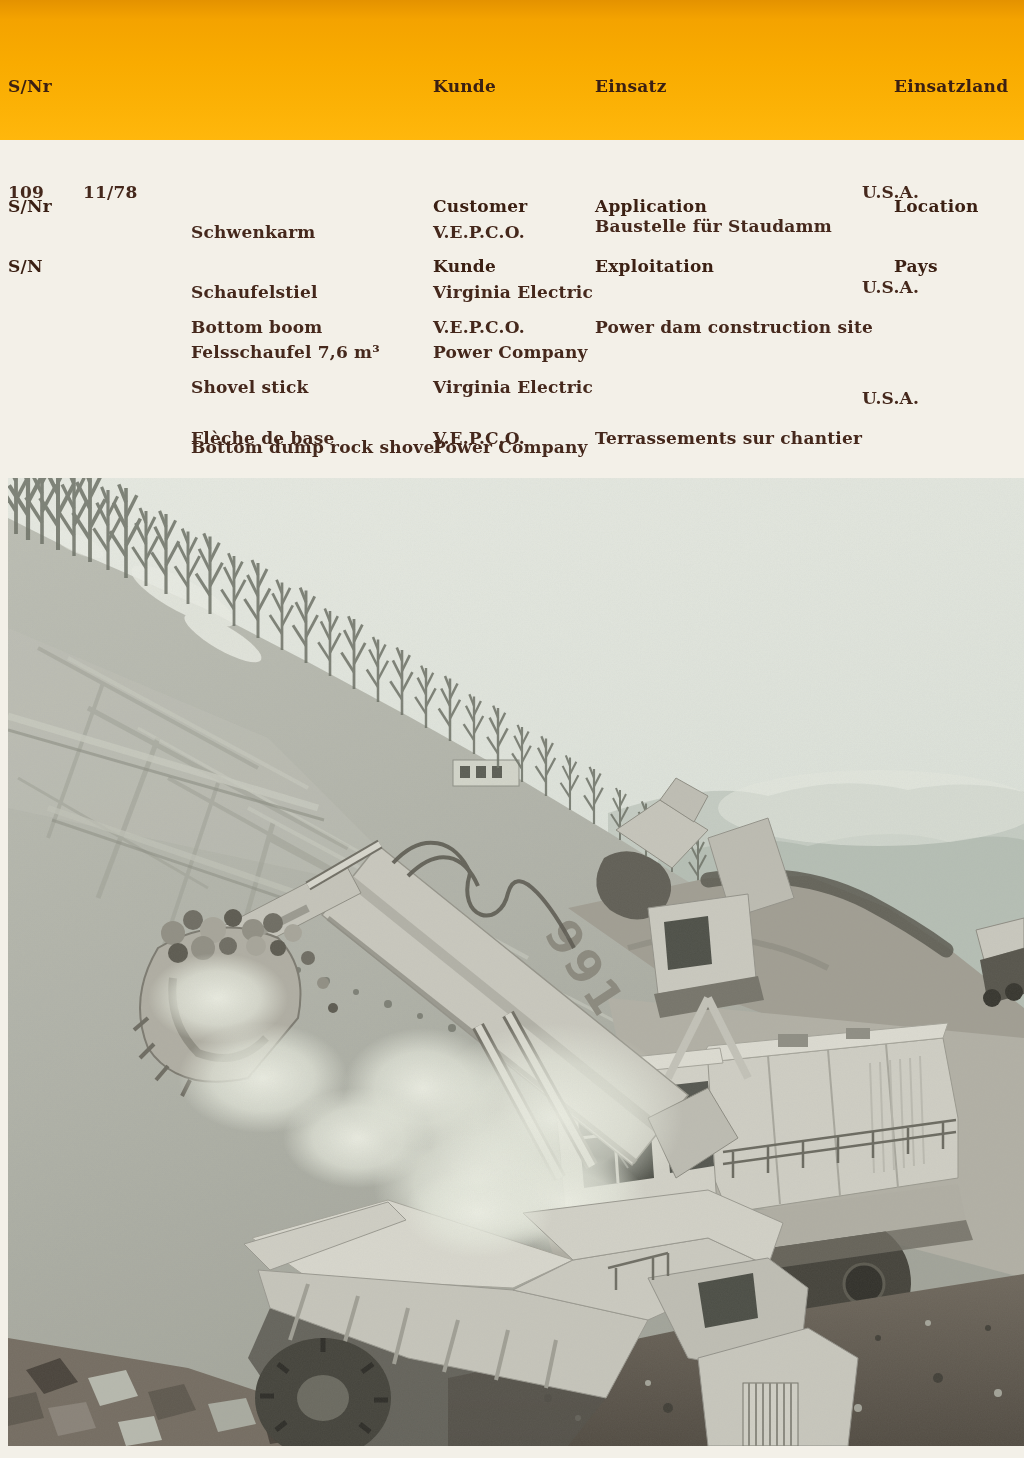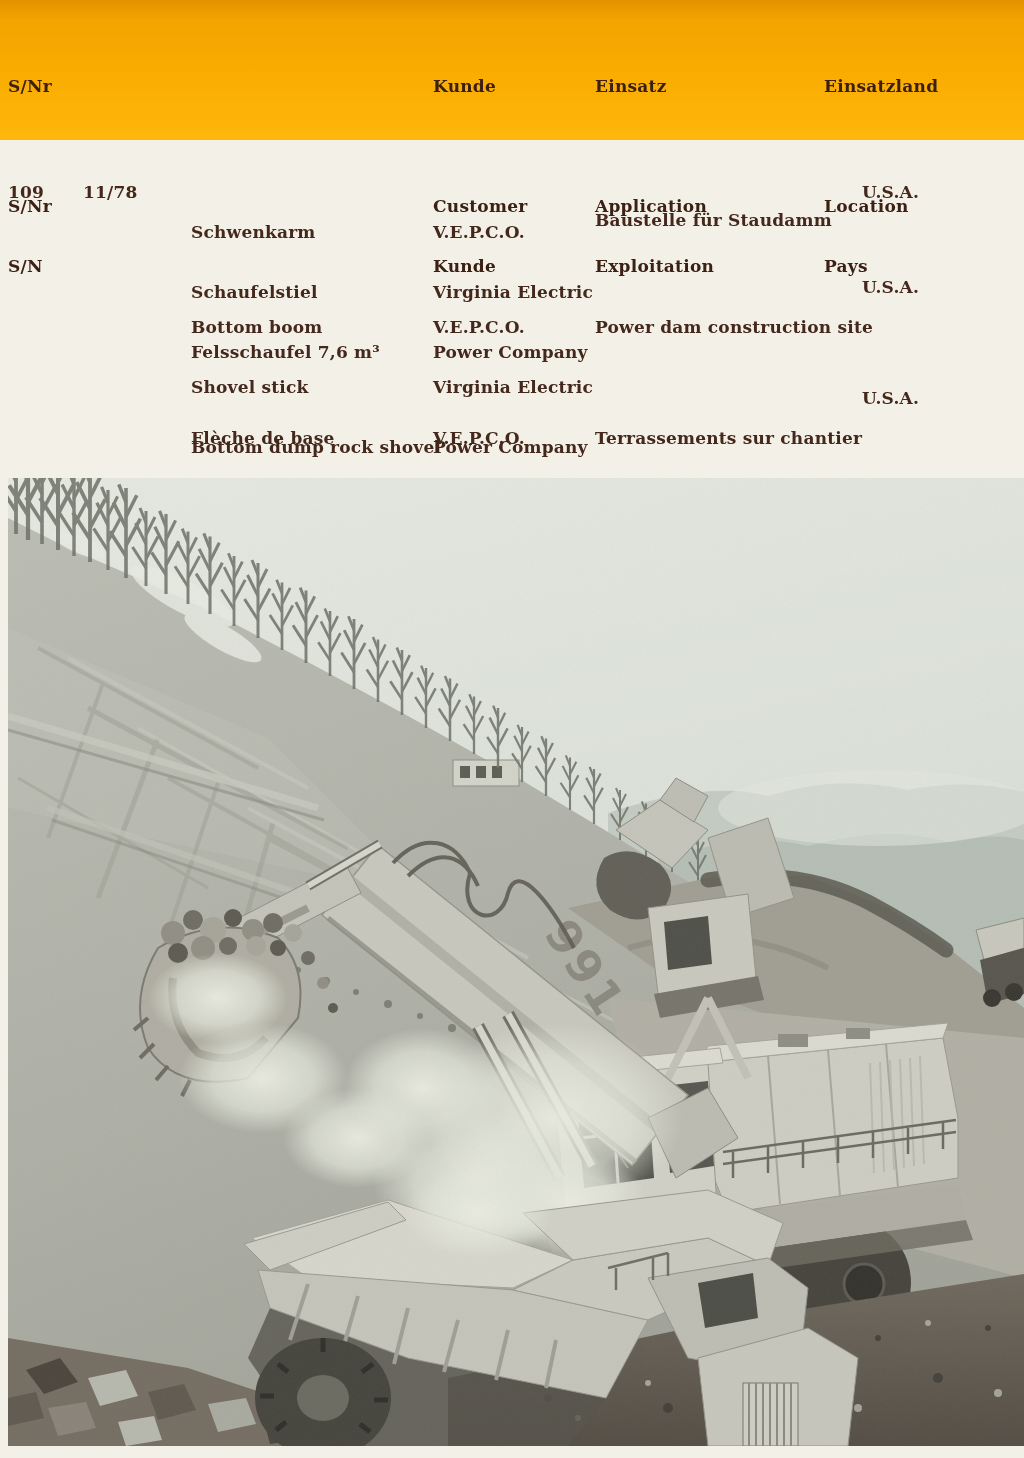--- a/index.html
+++ b/index.html
@@ -38,21 +38,21 @@
       <div class="h-gap"></div>
       <div>Customer</div>
       <div>Kunde</div>
     </div>
     <div class="h-col" style="left:595px">
       <div>Einsatz</div>
       <div class="h-gap"></div>
       <div>Application</div>
       <div>Exploitation</div>
     </div>
-    <div class="h-col" style="left:824px">
+    <div class="h-col" style="left:894px">
       <div>Einsatzland</div>
       <div class="h-gap"></div>
       <div>Location</div>
       <div>Pays</div>
     </div>
   </header>
 
   <main>
     <div class="cell" style="left:8px;top:182px">109</div>
     <div class="cell" style="left:83px;top:182px">11/78</div>
@@ -60,21 +60,21 @@
     <div class="cell" style="left:191px;top:182px">
       <div>Schwenkarm</div>
       <div>Schaufelstiel</div>
       <div>Felsschaufel 7,6 m³</div>
     </div>
     <div class="cell" style="left:433px;top:182px">
       <div>V.E.P.C.O.</div>
       <div>Virginia Electric</div>
       <div>Power Company</div>
     </div>
-    <div class="cell" style="left:595px;top:170px">
+    <div class="cell" style="left:595px;top:176px">
       <div>Baustelle für Staudamm</div>
     </div>
     <div class="cell" style="left:862px;top:182px">U.S.A.</div>
 
     <div class="cell" style="left:191px;top:277px">
       <div>Bottom boom</div>
       <div>Shovel stick</div>
       <div>Bottom dump rock shovel</div>
       <div>7.6 m³/10 cu yd</div>
     </div>

